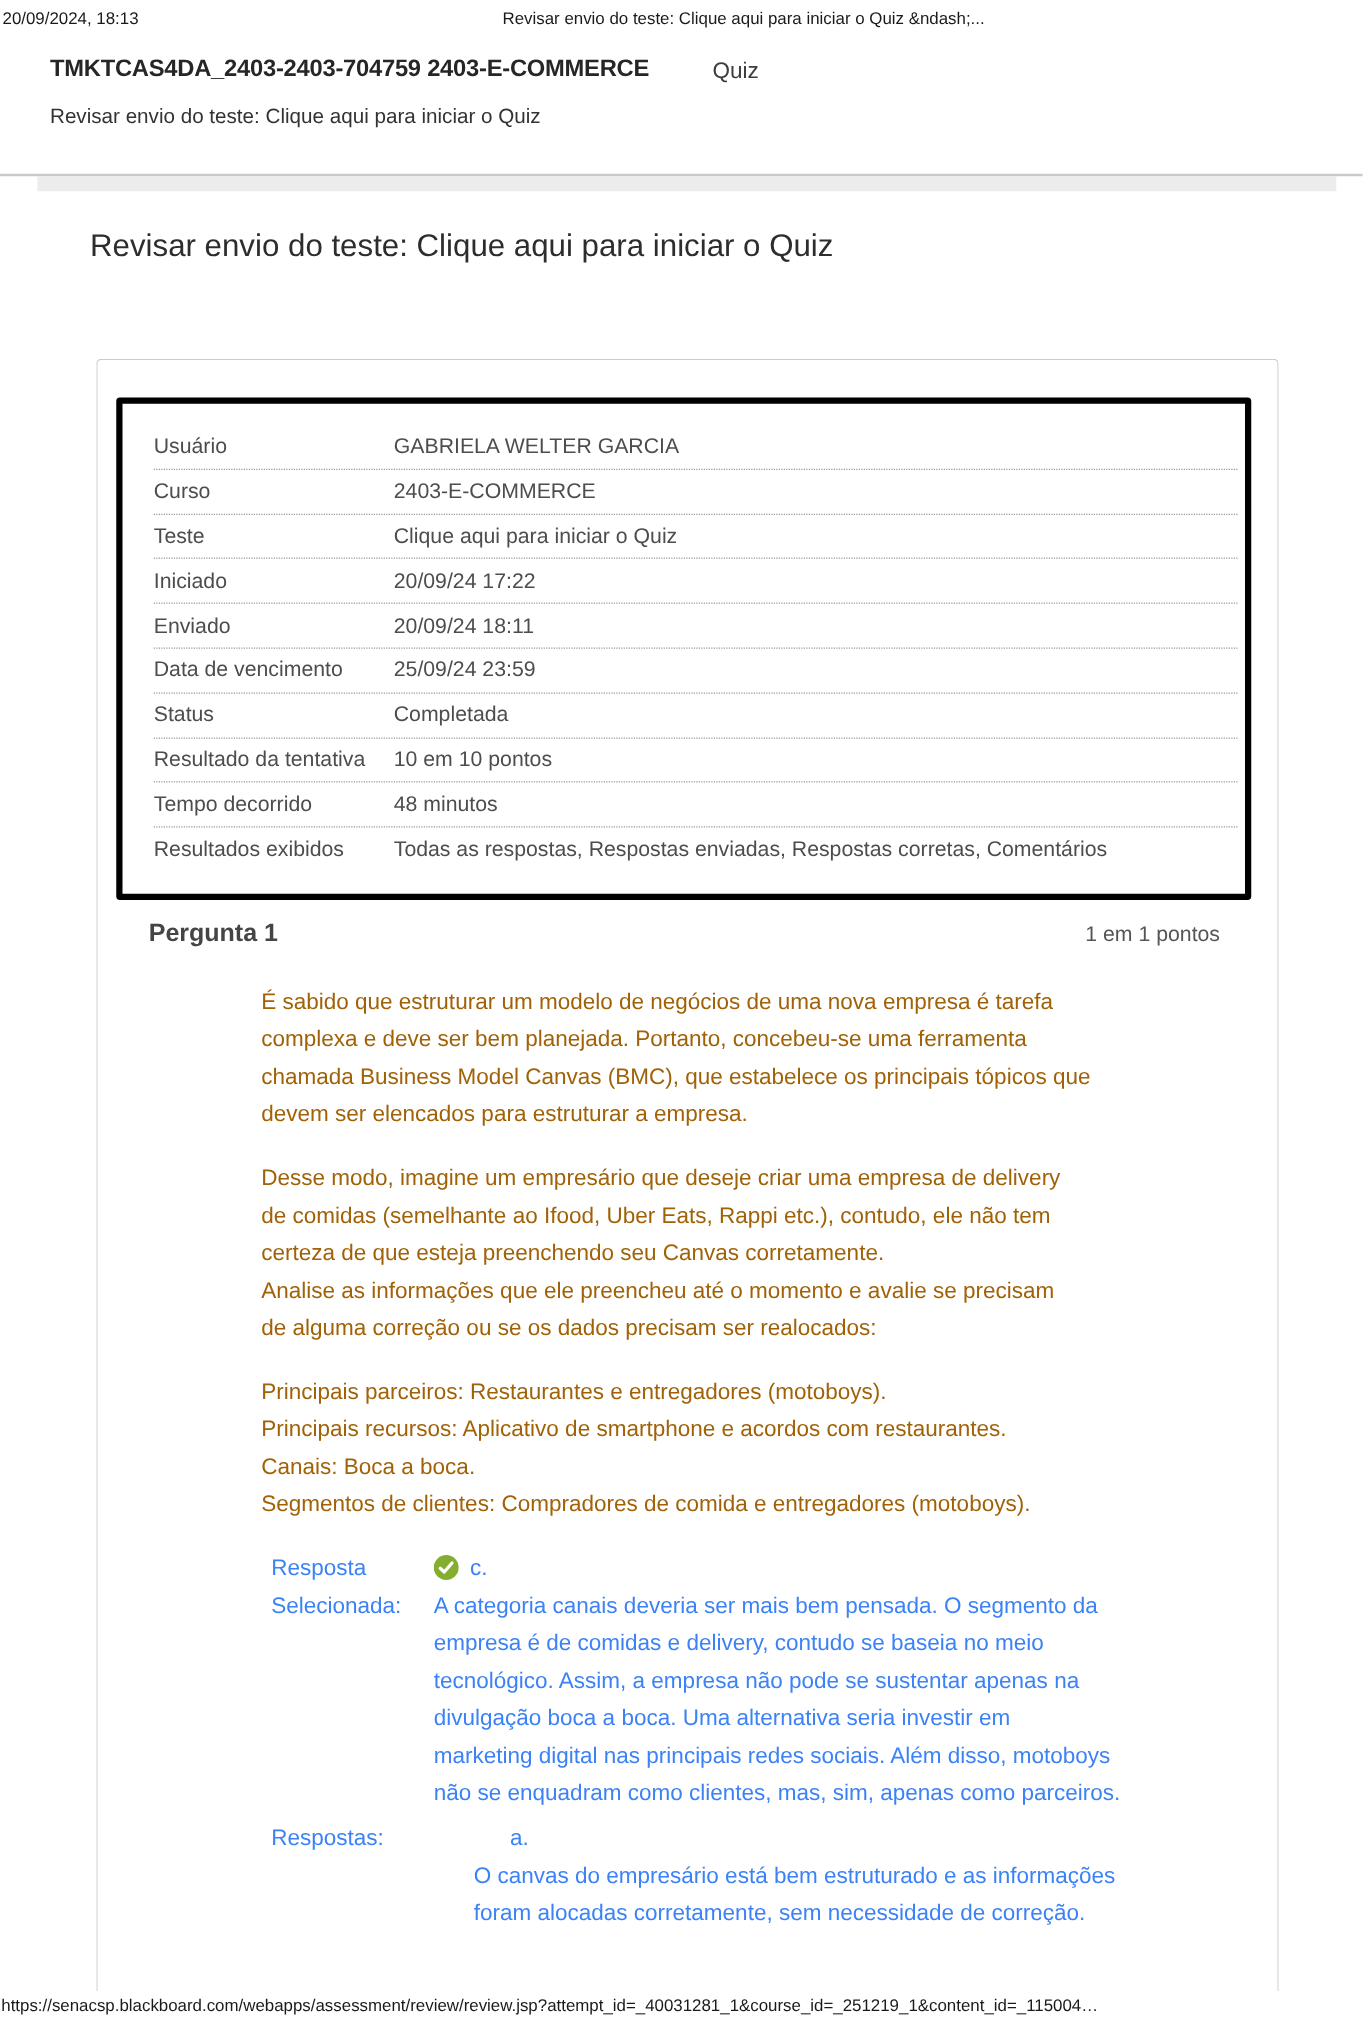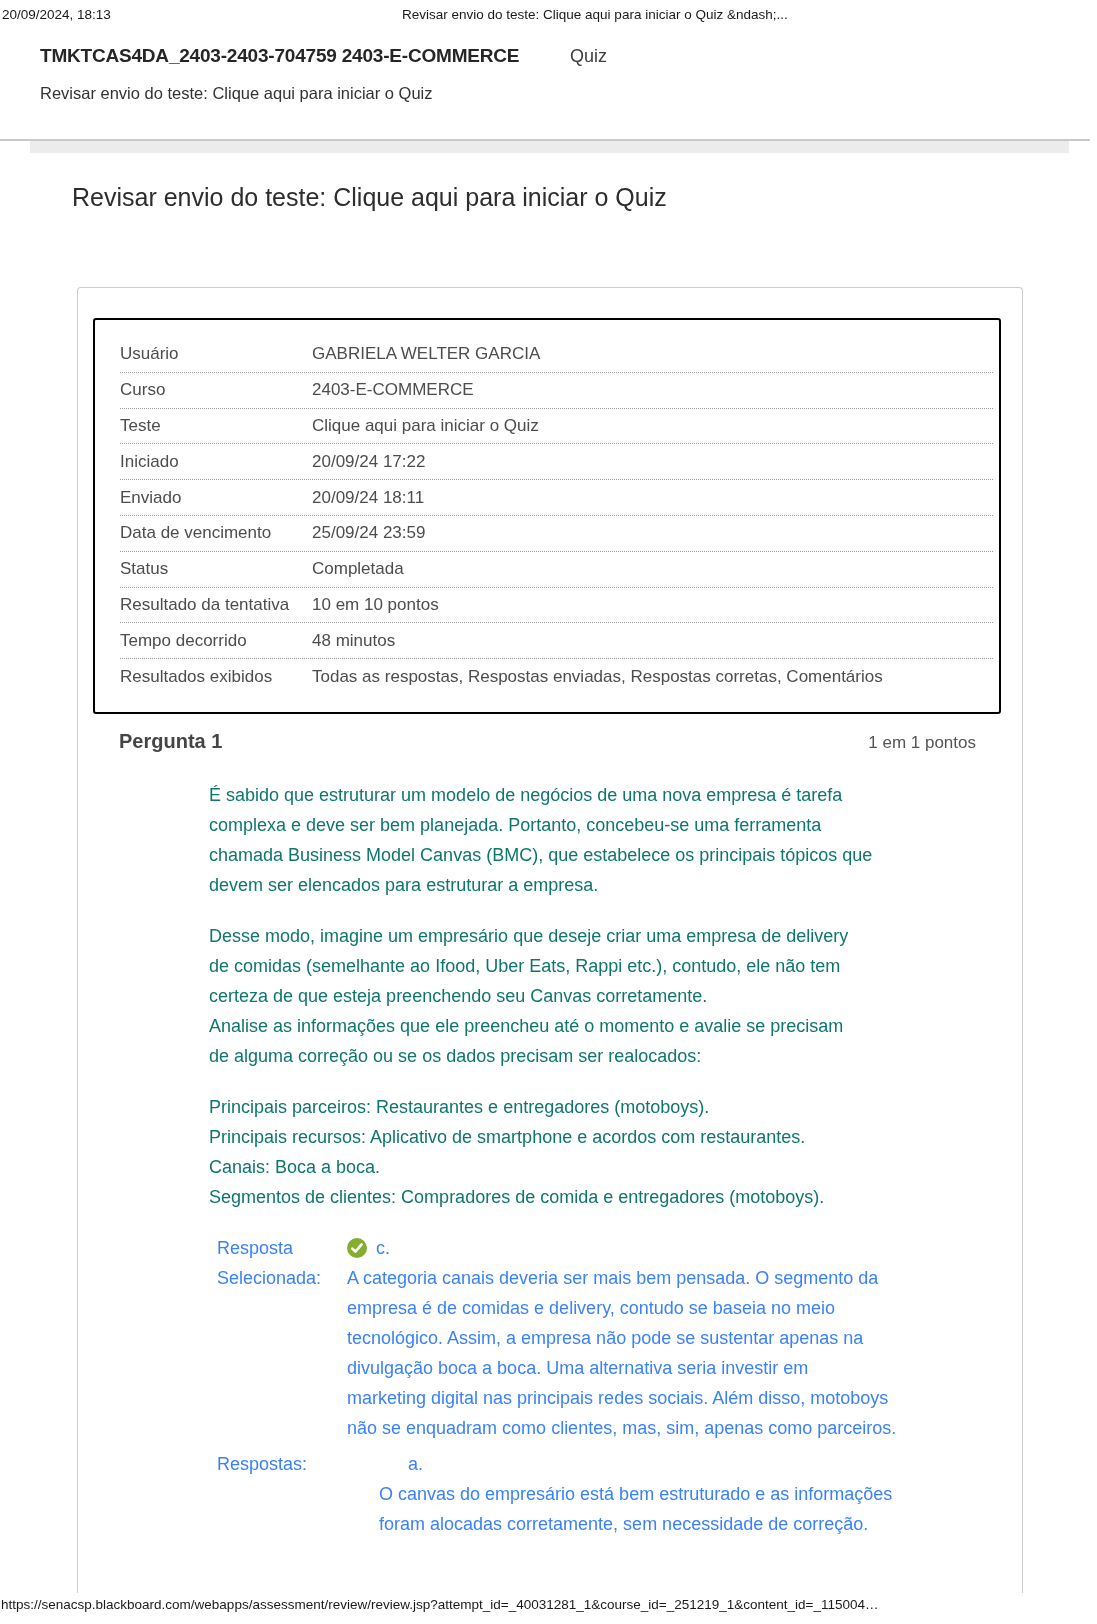--- a/index.html
+++ b/index.html
@@ -22,31 +22,31 @@
   .divider-line{position:absolute;top:139px;left:0;width:1090px;height:2px;background:#c9c9c9;}
   .divider-bar{position:absolute;top:141px;left:30px;width:1039px;height:12px;background:#ececec;}
   
   .main-title{position:absolute;top:183px;left:72px;margin:0;font-size:25px;font-weight:400;color:#2d2d2d;}
   
   .outer-card{
     position:absolute;top:287px;left:77px;width:946px;height:1306px;box-sizing:border-box;
     border:1px solid #ccc;border-bottom:none;border-radius:4px 4px 0 0;background:#fff;overflow:hidden;
   }
   
-  .info-card{margin:30px 21px 0 15px;border:2px solid #000000;border-radius:3px;padding:17px 0;background:#fff;}
+  .info-card{margin:30px 21px 0 15px;border:5px solid #000000;border-radius:3px;padding:17px 0;background:#fff;}
   .info-row{display:flex;align-items:center;height:35.8px;margin:0 6px 0 25px;box-sizing:border-box;font-size:17px;color:#4d4d4d;}
   .info-row:not(:last-child){border-bottom:1px dotted #9b9b9b;}
   .info-label{flex:0 0 192px;}
   .info-value{flex:1;white-space:nowrap;overflow:hidden;}
   
   .q-header{margin:15px 46px 0 41px;display:flex;justify-content:space-between;align-items:baseline;}
   .q-title{font-size:20px;font-weight:bold;color:#454545;line-height:24px;}
   .q-points{font-size:17px;color:#555;margin-left:14px;}
   
-  .q-body{margin:27px 60px 0 131px;font-size:18px;line-height:30px;color:#0f766e;}
+  .q-body{margin:27px 60px 0 131px;font-size:18px;line-height:30px;color:#a16207;}
   .q-body p{margin:0 0 21px 0;white-space:pre-line;}
   
   .ans-row{display:flex;margin-left:139px;margin-right:60px;font-size:18px;line-height:30px;color:#3b82f6;}
   .ans-row.answers{margin-top:6px;gap:32px;}
   .ans-label{flex:0 0 130px;}
   .ans-content{flex:1;}
   .letter-row{display:flex;align-items:center;height:30px;column-gap:9px;}
   .check-icon{width:20px;height:20px;flex:0 0 20px;}
   .icon-spacer{width:20px;height:20px;flex:0 0 20px;}
   .ans-text{white-space:pre-line;}

